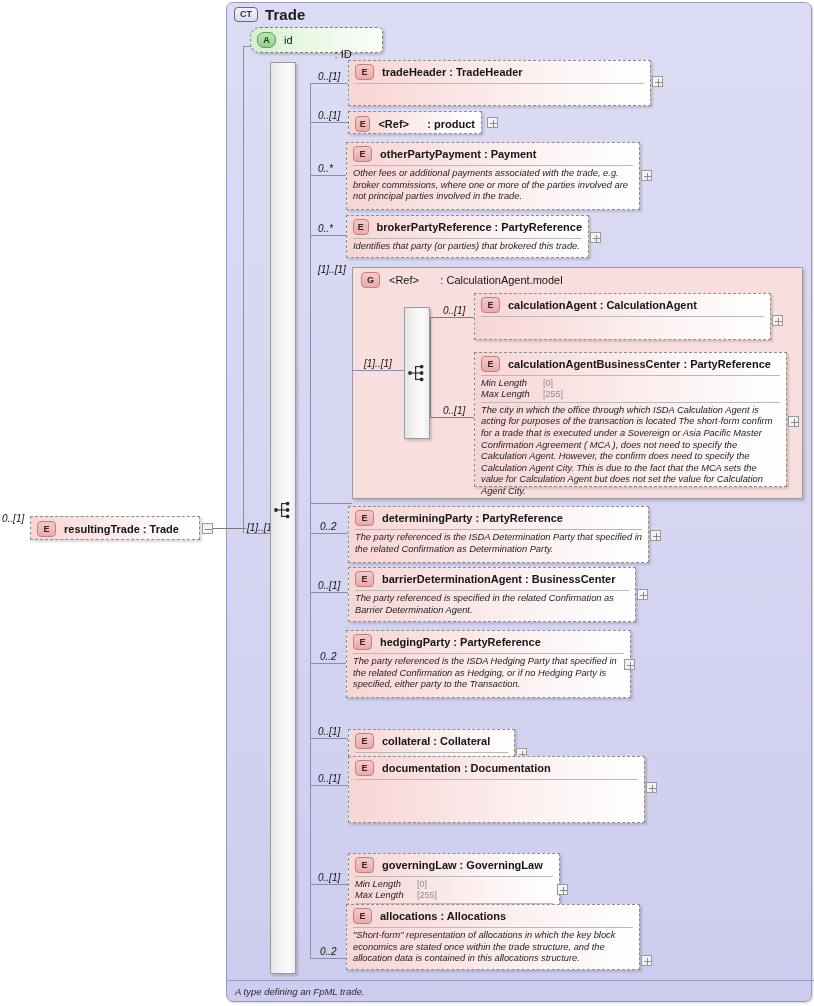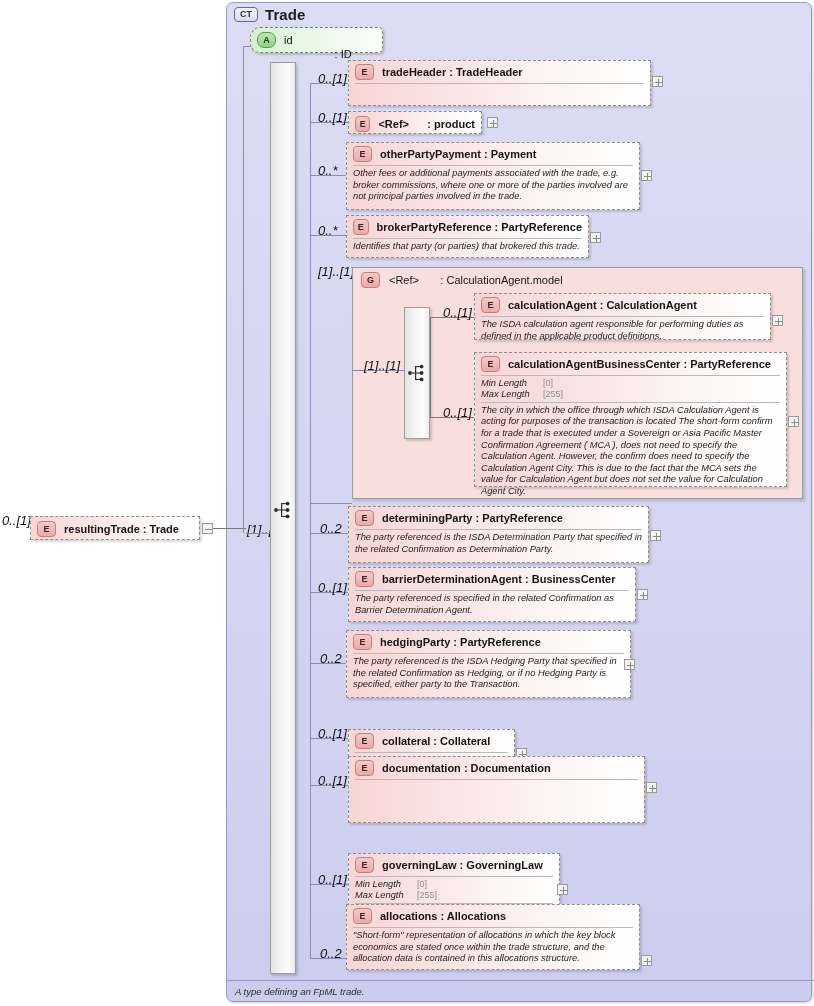--- a/index.html
+++ b/index.html
@@ -118,21 +118,21 @@
     content:"";position:absolute;left:5px;top:2px;width:1px;height:7px;background:#8a8a8a;
   }
 
   
   .line{position:absolute;background:#8a8ab4;}
   .line.h{height:1px;}
   .line.v{width:1px;}
   .line.dark{background:#7a7a7a;}
 
   .card{
-    position:absolute;font-style:italic;font-size:13px;color:#111;white-space:nowrap;
+    position:absolute;font-style:italic;font-size:10px;color:#111;white-space:nowrap;
   }
 </style>
 </head>
 <body>
 
 <div id="canvas">
 
   <div class="ct-box" style="left:226px;top:2px;width:584px;height:998px;"></div>
 
   <div class="ct-header" style="left:234px;top:6px;">
@@ -256,21 +256,20 @@
   <div class="line v dark" style="left:430px;top:317px;width:1px;height:101px;"></div>
 
   <div class="line h dark" style="left:430px;top:317px;width:44px;"></div>
   <div class="card" style="left:443px;top:305px;">0..[1]</div>
   <div class="el-box" style="left:474px;top:293px;width:297px;height:47px;">
     <div class="el-head">
       <span class="badge e">E</span>
       <span class="el-label">calculationAgent : CalculationAgent</span>
     </div>
     <div class="el-rule"></div>
-    <div class="el-doc">The ISDA calculation agent responsible for performing duties as defined in the applicable product definitions.</div>
   </div>
   <div class="expander plus" style="left:772px;top:315px;"></div>
 
   <div class="line h dark" style="left:430px;top:417px;width:44px;"></div>
   <div class="card" style="left:443px;top:405px;">0..[1]</div>
   <div class="el-box" style="left:474px;top:352px;width:313px;height:135px;">
     <div class="el-head">
       <span class="badge e">E</span>
       <span class="el-label">calculationAgentBusinessCenter : PartyReference</span>
     </div>

